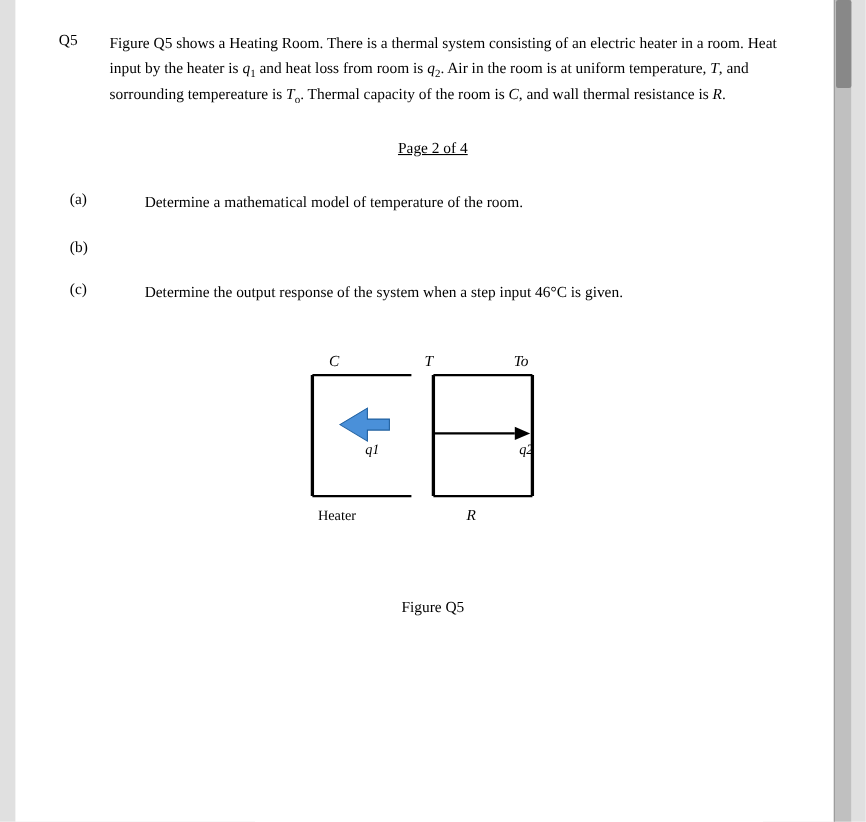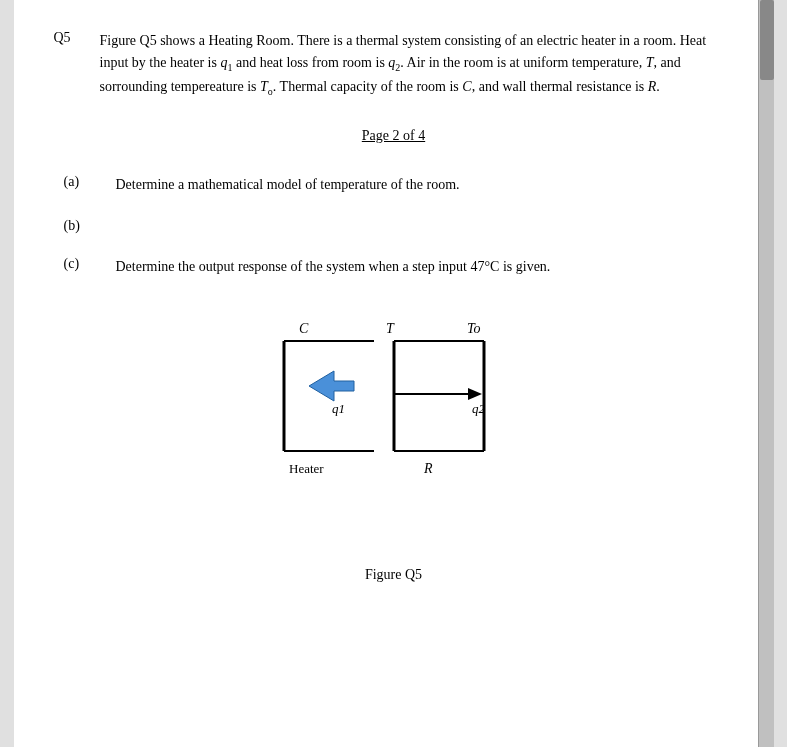--- a/index.html
+++ b/index.html
@@ -76,33 +76,34 @@
     }
 
     .sub-label {
       font-size: 14px;
       min-width: 36px;
     }
 
     .sub-text {
       font-size: 14px;
       line-height: 1.6;
+      margin-left: 16px;
     }
 
     .figure-container {
       display: flex;
       flex-direction: column;
       align-items: center;
       margin-top: 10px;
       margin-bottom: 10px;
     }
 
     .figure-caption {
       font-size: 14px;
-      margin-top: 56px;
+      margin-top: 34px;
       text-align: center;
     }
 
     
     .diagram-svg {
       display: block;
     }
     sub { font-size: 10px; vertical-align: sub; }
   </style>
 </head>
@@ -129,21 +130,21 @@
     <span class="sub-label">(a)</span>
     <span class="sub-text">Determine a mathematical model of temperature of the room.</span>
   </div>
 
   <div class="sub-question">
     <span class="sub-label">(b)</span>
   </div>
 
   <div class="sub-question">
     <span class="sub-label">(c)</span>
-    <span class="sub-text">Determine the output response of the system when a step input 47°C is given.</span>
+    <span class="sub-text">Determine the output response of the system when a step input 46°C is given.</span>
   </div>
 
   <div class="figure-container">
     <svg class="diagram-svg" width="340" height="200" viewBox="0 0 340 200">
 
       <line x1="60" y1="30" x2="60" y2="140" stroke="#000" stroke-width="3"></line>
 
       <line x1="60" y1="30" x2="150" y2="30" stroke="#000" stroke-width="2"></line>
       <line x1="60" y1="140" x2="150" y2="140" stroke="#000" stroke-width="2"></line>
 

